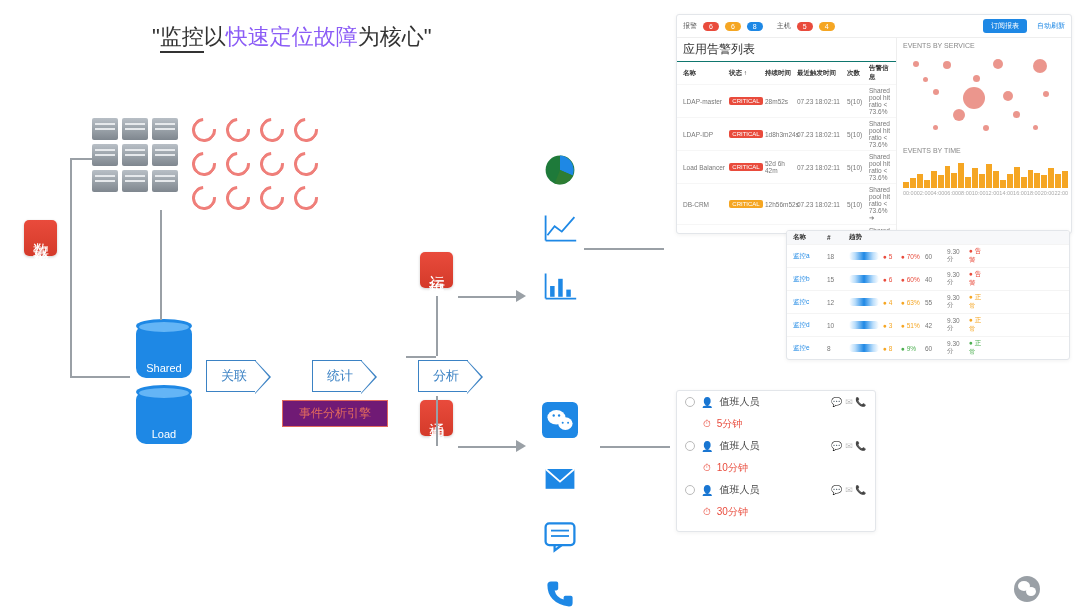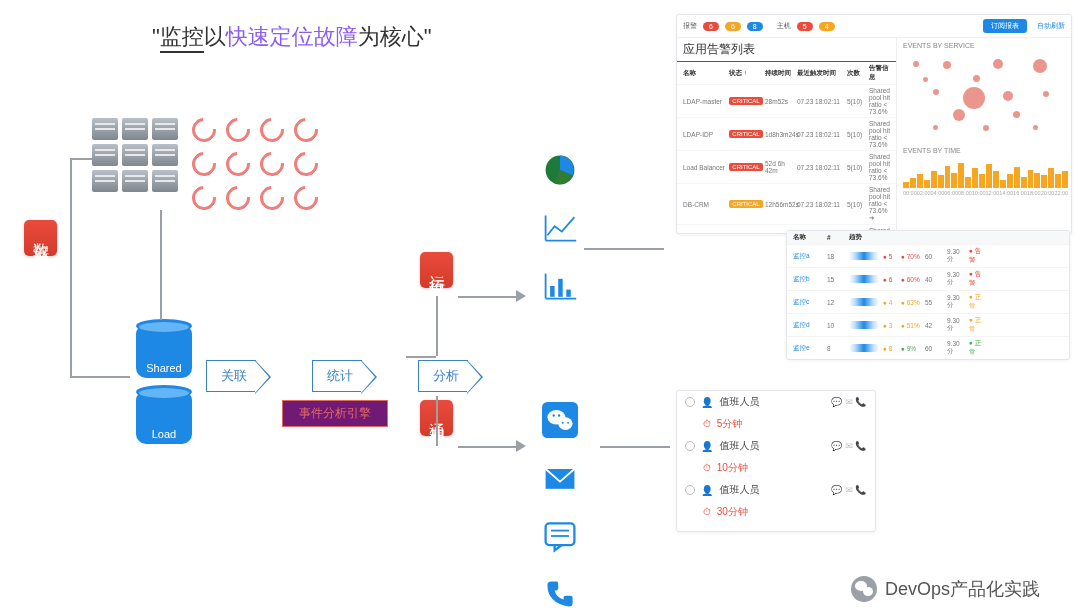--- a/index.html
+++ b/index.html
@@ -456,14 +456,13 @@
       </span>
     </div>
   <div class="erow time">
       <span>⏱</span>
       <span>30分钟</span>
     </div>
 </div>
 
 <div class="footer">
   <div class="wechat"></div>
-  <span>DevOps产品化实践</span>
 </div>
 
 </body></html>

